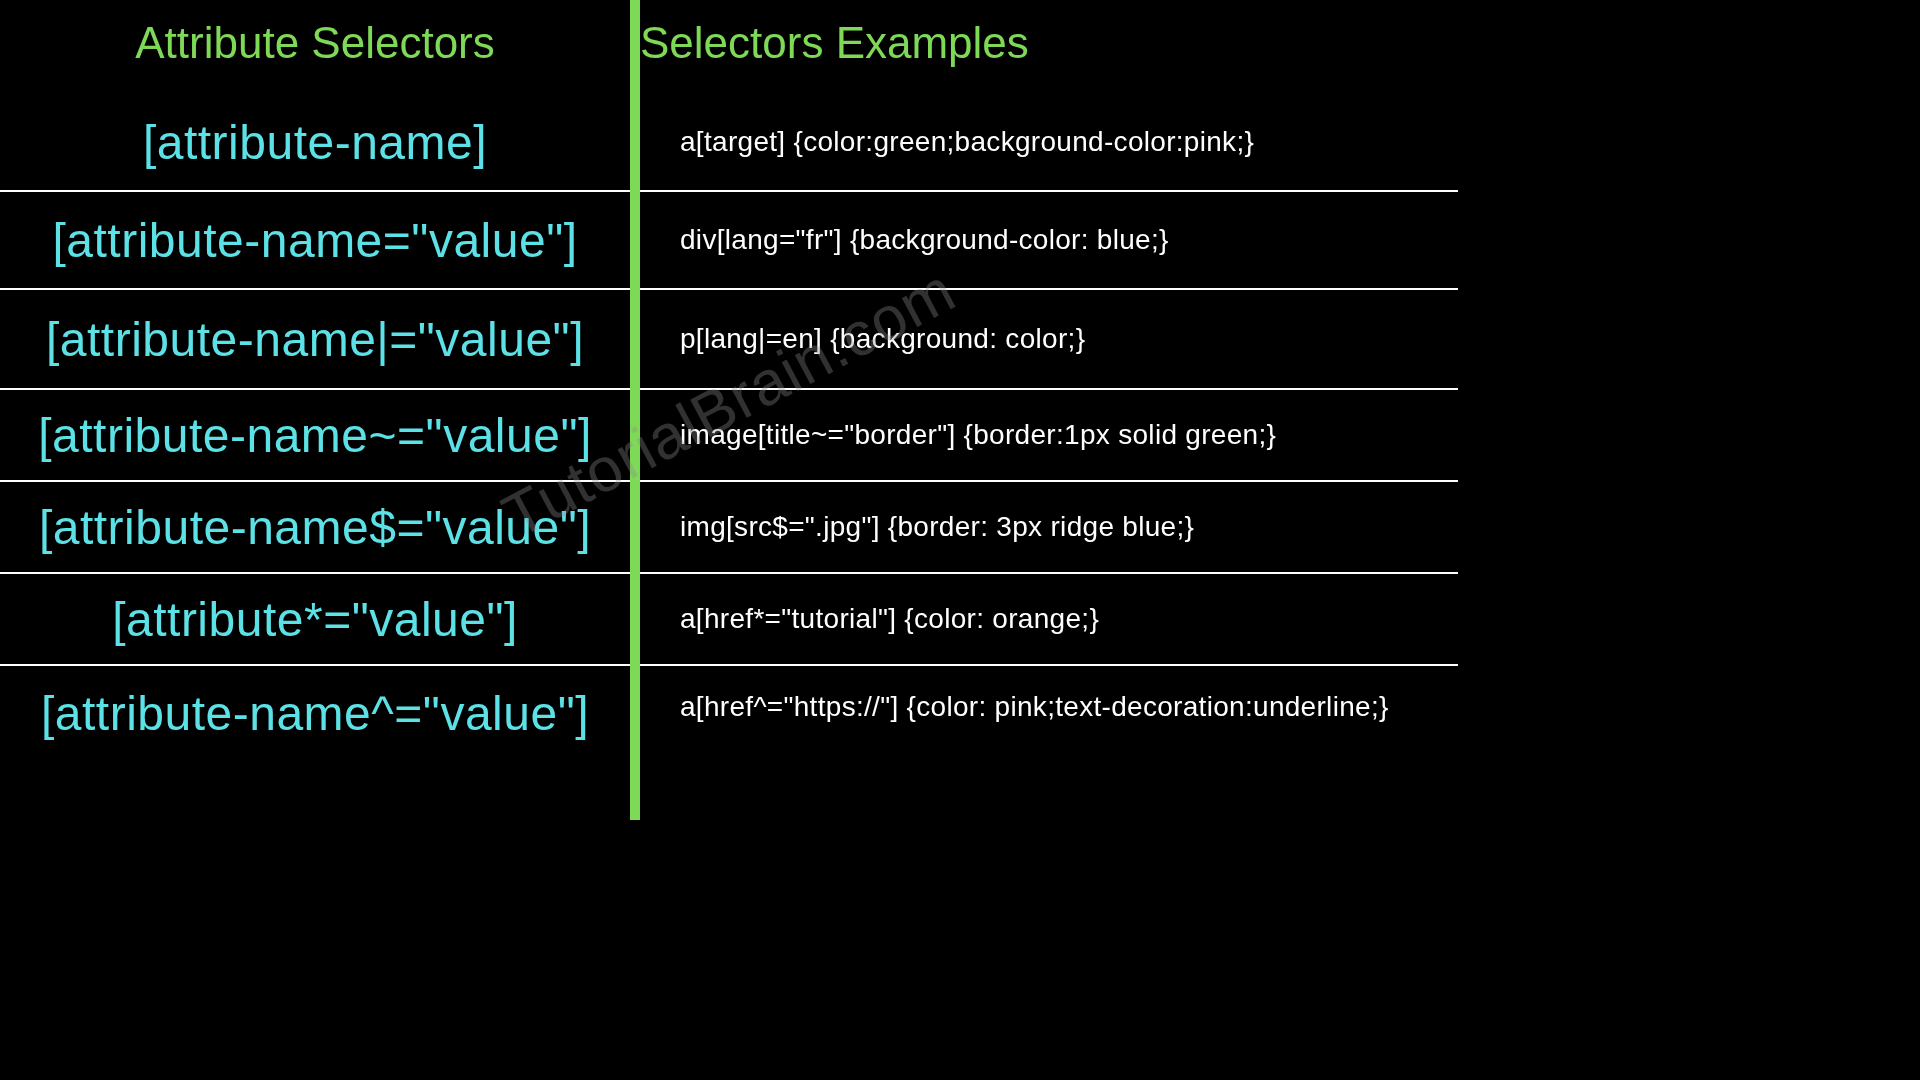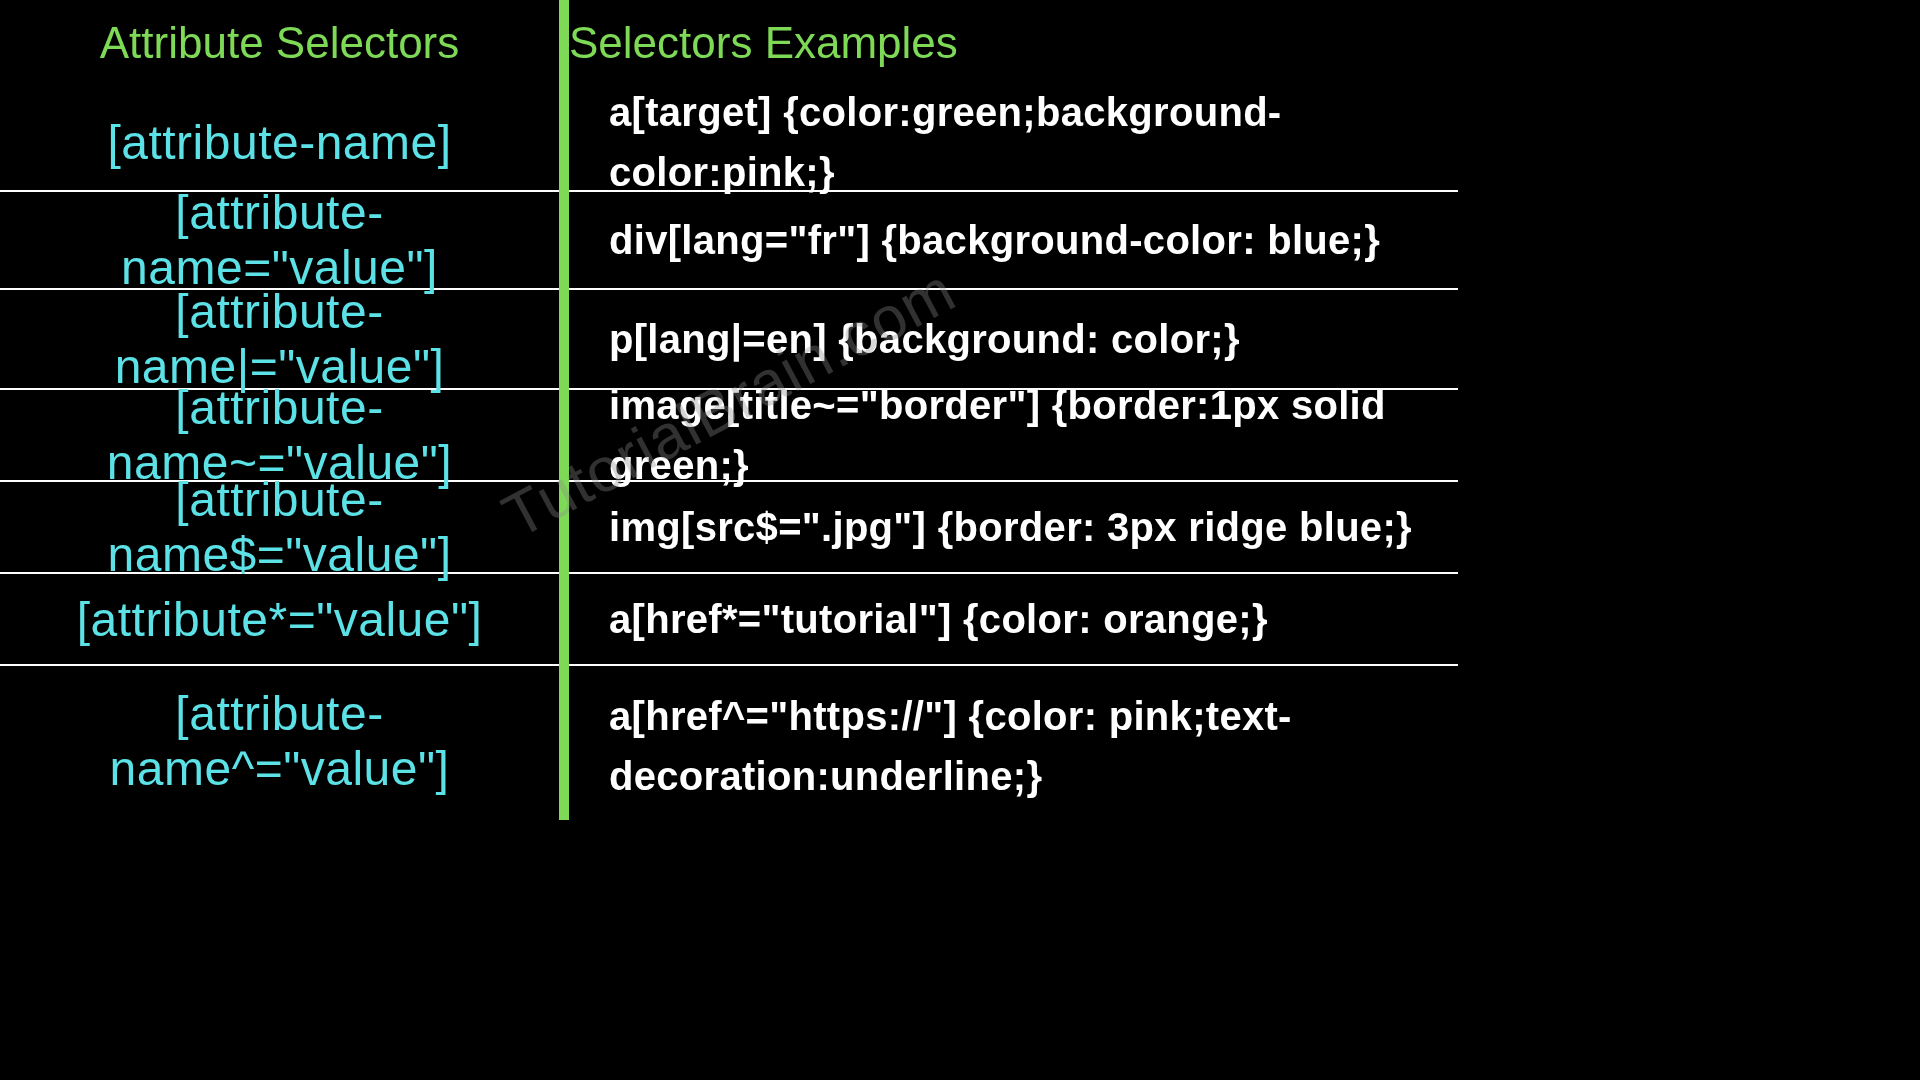--- a/index.html
+++ b/index.html
@@ -15,21 +15,21 @@
       position: relative;
       overflow: hidden;
     }
     .container {
       display: flex;
       width: 100%;
       height: 100%;
       position: relative;
     }
     .col-left {
-      width: 559px;
+      width: 630px;
       display: flex;
       flex-direction: column;
     }
     .col-right {
       flex: 1;
       display: flex;
       flex-direction: column;
     }
     .divider-vertical {
       width: 10px;
@@ -70,22 +70,22 @@
     }
     .selector-text {
       color: #5ce1e6;
       font-size: 48px;
       font-weight: 400;
       text-align: center;
       letter-spacing: 0.5px;
     }
     .example-text {
       color: #fff;
-      font-size: 40px;
-      font-weight: 700;
+      font-size: 28px;
+      font-weight: 400;
       letter-spacing: 0.3px;
       line-height: 1.5;
     }
     .row.row-0 { height: 98px; }
     .row.row-1 { height: 98px; }
     .row.row-2 { height: 100px; }
     .row.row-3 { height: 92px; }
     .row.row-4 { height: 92px; }
     .row.row-5 { height: 92px; }
     .row.row-6 { min-height: 140px; border-bottom: none; align-items: flex-start; padding-top: 20px; }

